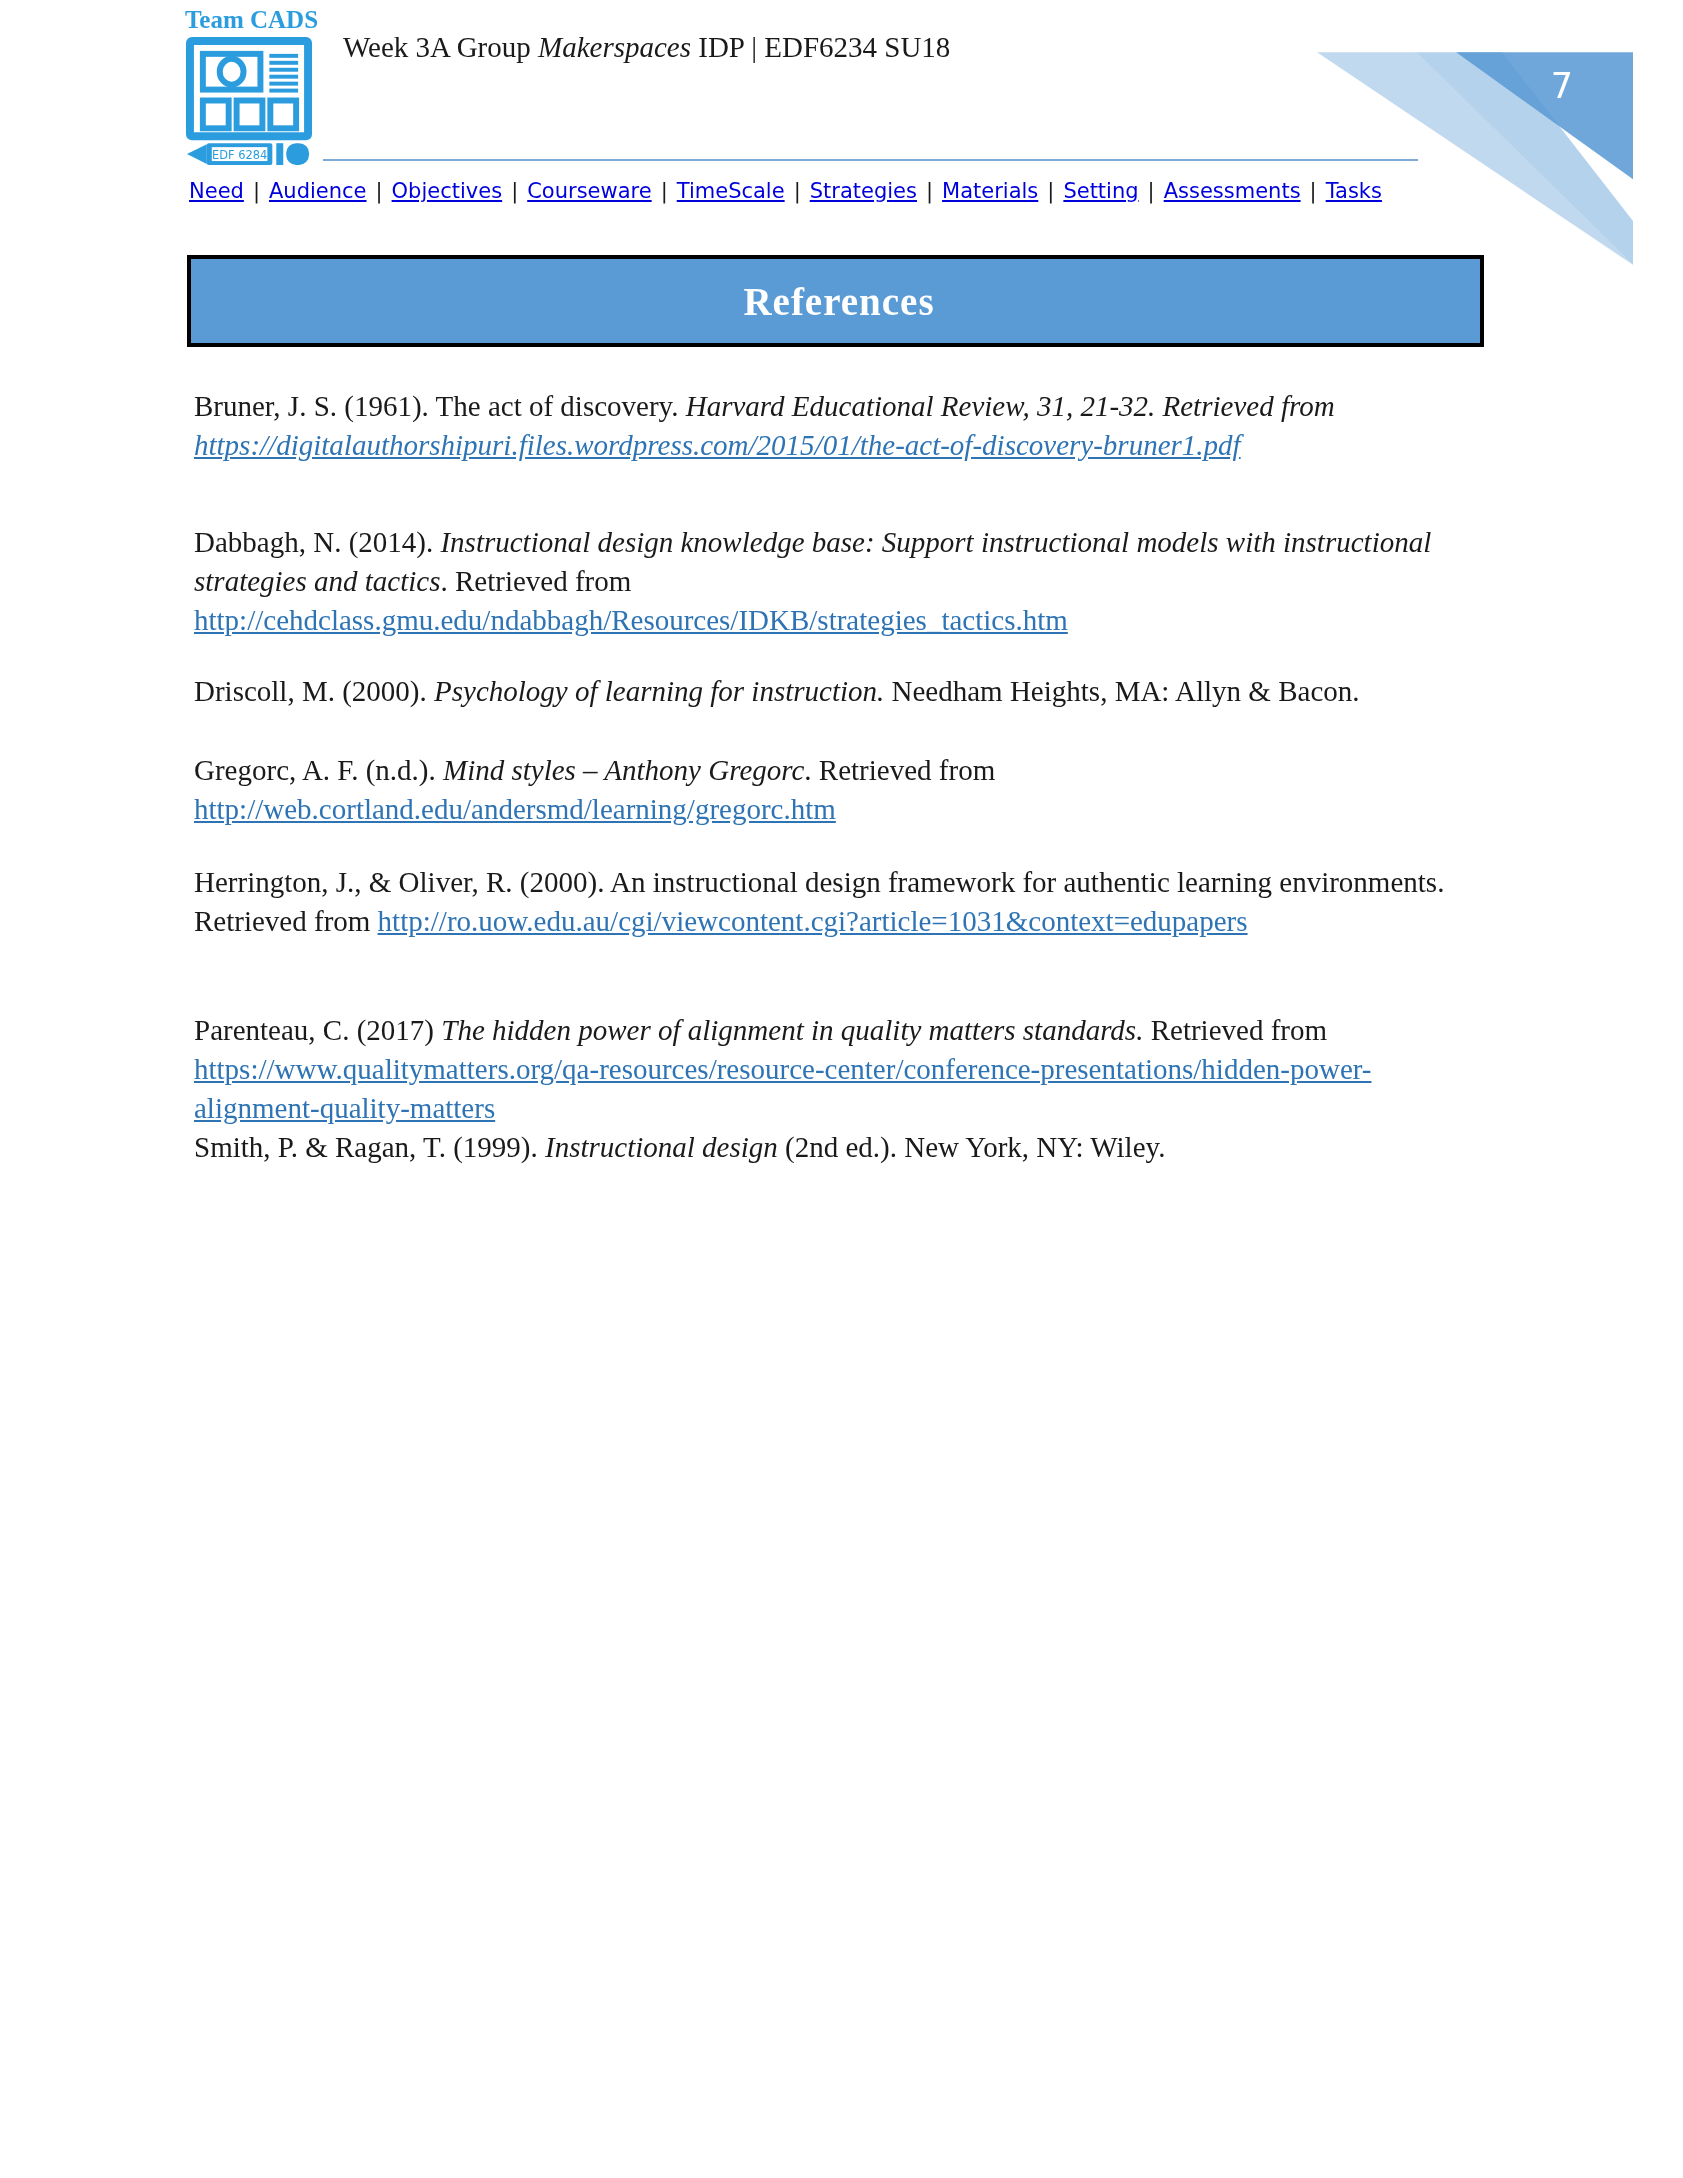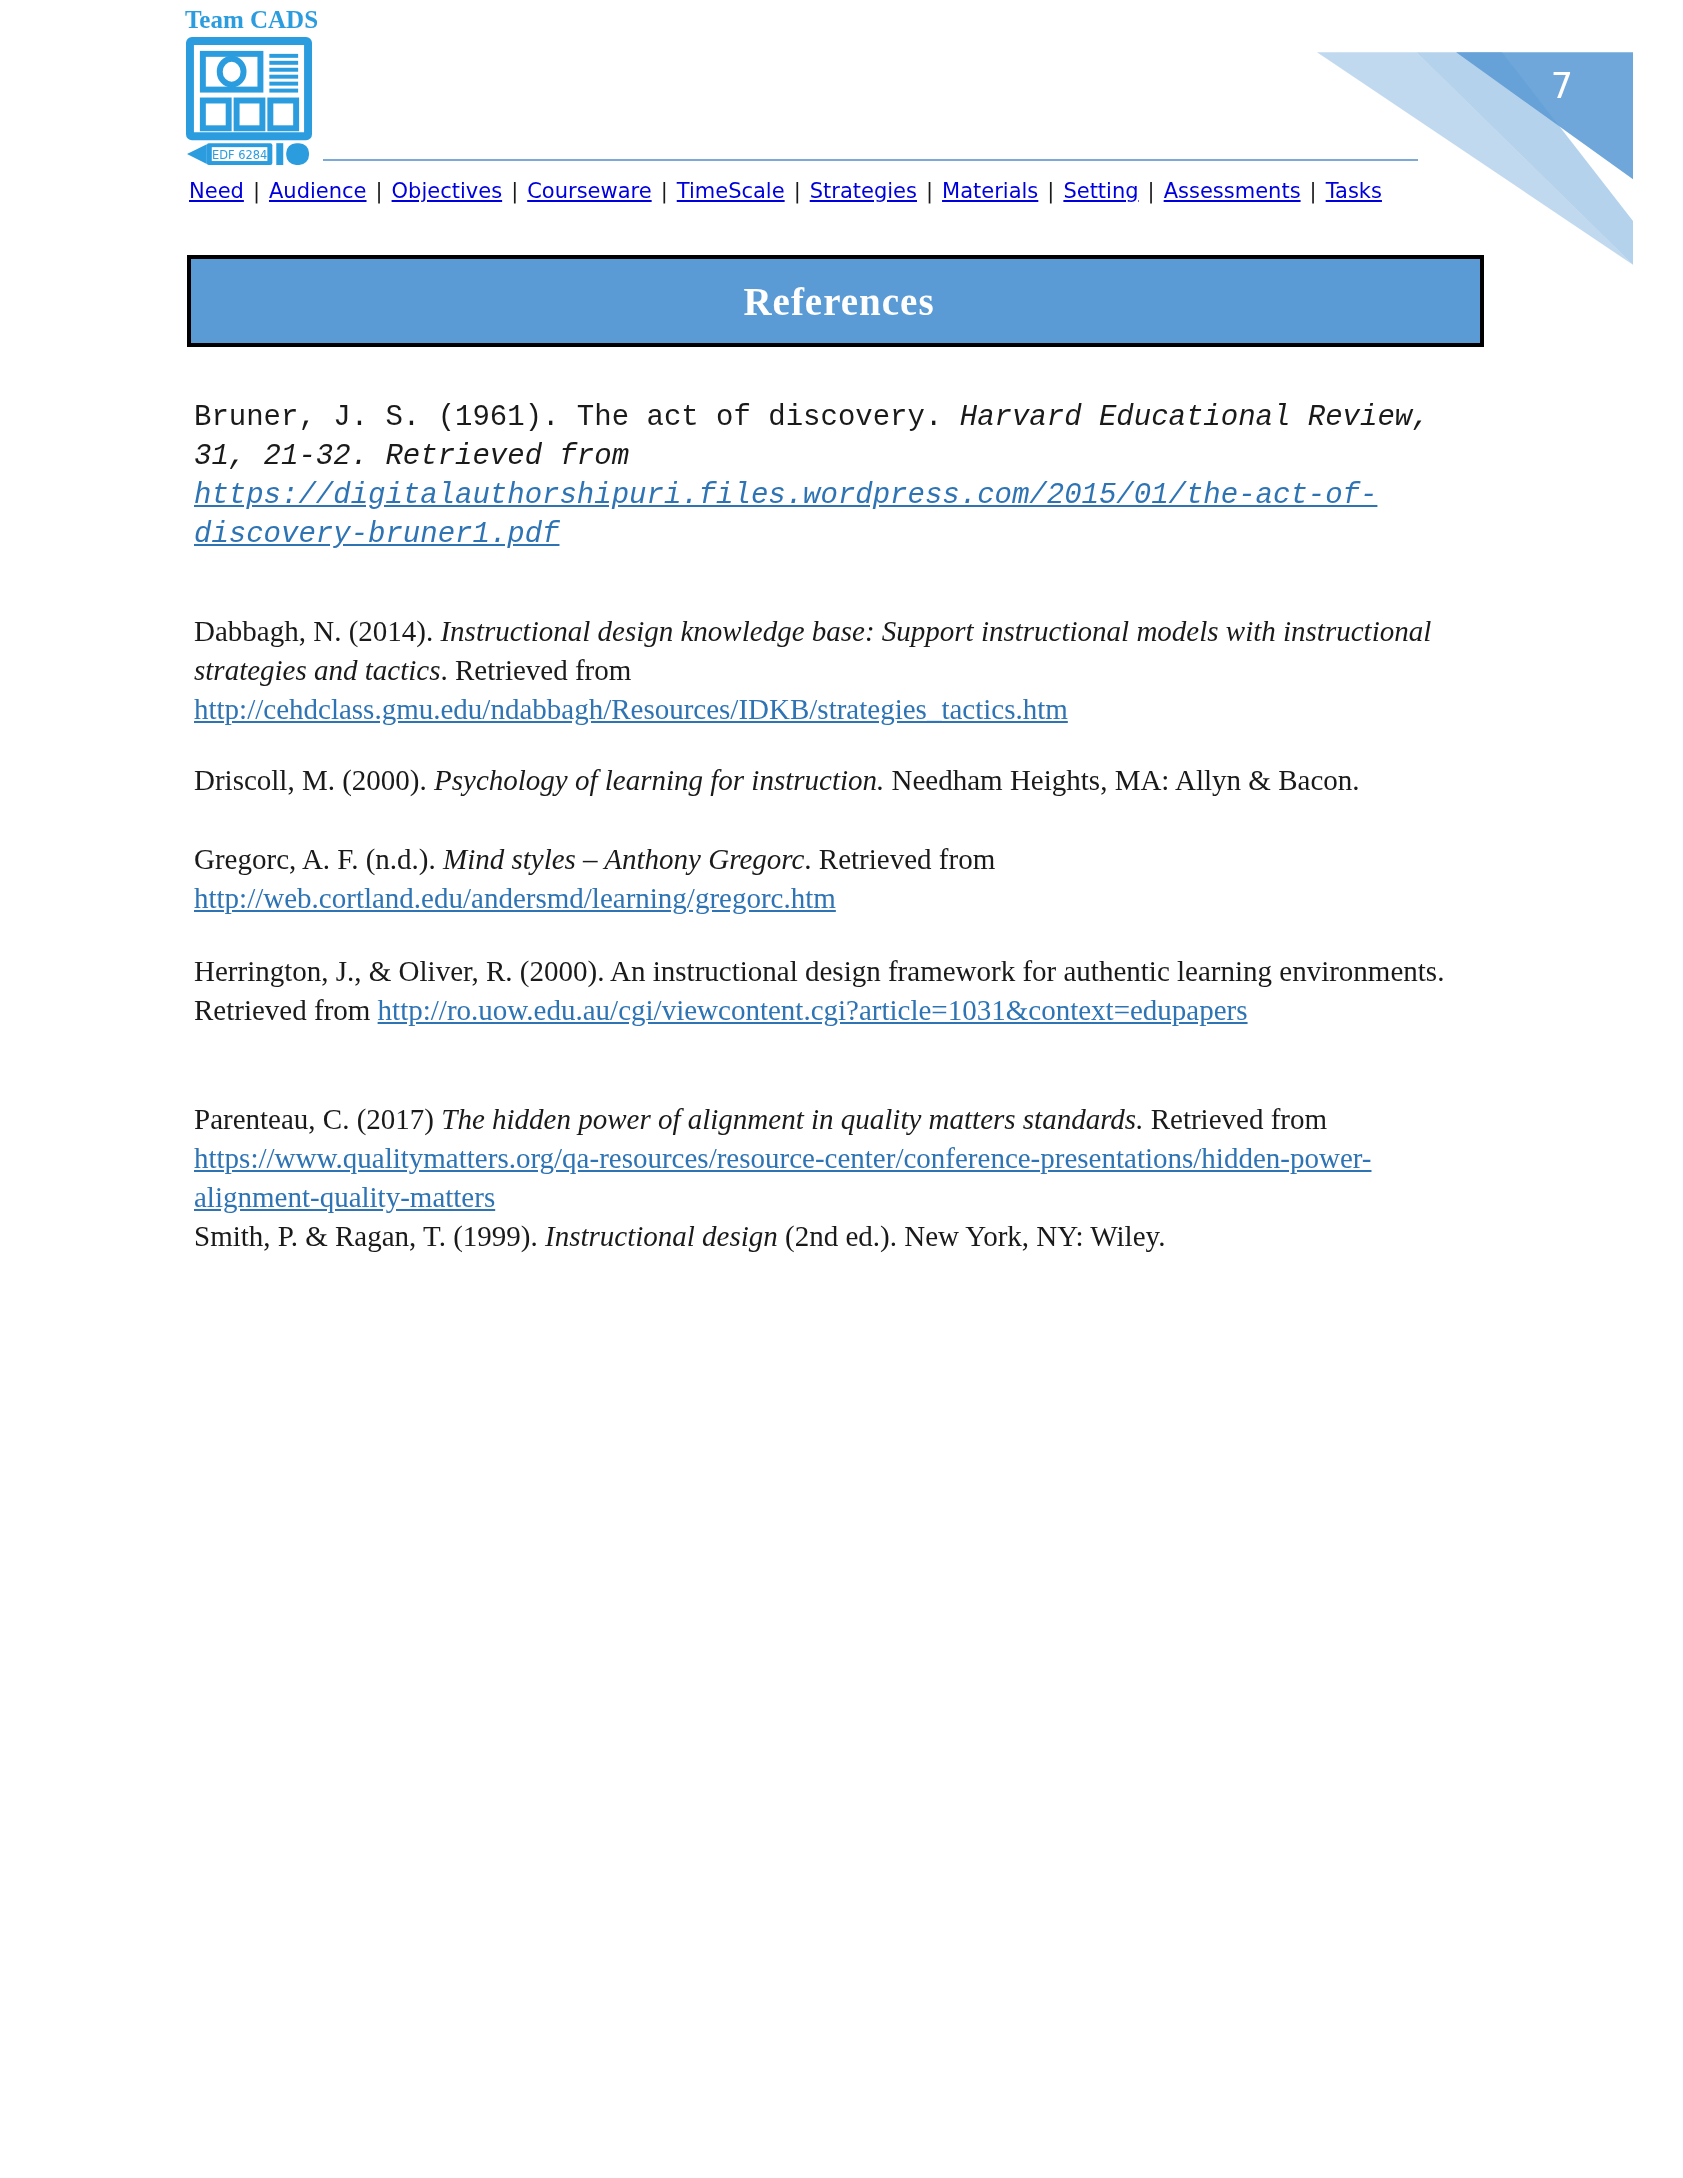--- a/index.html
+++ b/index.html
@@ -125,31 +125,32 @@
       <polygon points="2,119 22,109 22,129" fill="#2b9ddf"></polygon>
       <rect x="22" y="108" width="66" height="22" rx="2" fill="#2b9ddf"></rect>
       <rect x="27" y="112" width="56" height="14" fill="#ffffff"></rect>
       <text x="55" y="123.5" text-anchor="middle" font-family="DejaVu Sans, sans-serif" font-size="11.5" fill="#2b9ddf">EDF 6284</text>
       <rect x="92" y="108" width="7" height="22" fill="#2b9ddf"></rect>
       <rect x="102" y="108" width="23" height="22" rx="10" fill="#2b9ddf"></rect>
     </g>
   </svg>
 
   <div class="header-text">
+    <div><span>Week 3A Group </span><span class="it">Makerspaces</span><span> IDP | EDF6234 SU18</span></div>
   </div>
   <div class="header-rule"></div>
 
   <div class="nav" id="nav"><a>Need</a><span class="sep">|</span><a>Audience</a><span class="sep">|</span><a>Objectives</a><span class="sep">|</span><a>Courseware</a><span class="sep">|</span><a>TimeScale</a><span class="sep">|</span><a>Strategies</a><span class="sep">|</span><a>Materials</a><span class="sep">|</span><a>Setting</a><span class="sep">|</span><a>Assessments</a><span class="sep">|</span><a>Tasks</a></div>
 
   <div class="banner">
     <div class="banner-title">References</div>
   </div>
 
   <div class="refs" id="refs">
-      <p style="margin-top: 17px; font-family: Liberation Mono, monospace;"><span>Bruner, J. S. (1961). The act of discovery. </span><span class="it">Harvard Educational Review, 31, 21-32. Retrieved from </span><a class="it ref-link">https://digitalauthorshipuri.files.wordpress.com/2015/01/the-act-of-discovery-bruner1.pdf</a></p>
+      <p style="margin-top: 6px;"><span>Bruner, J. S. (1961). The act of discovery. </span><span class="it">Harvard Educational Review, 31, 21-32. Retrieved from </span><a class="it ref-link">https://digitalauthorshipuri.files.wordpress.com/2015/01/the-act-of-discovery-bruner1.pdf</a></p>
       <p style="margin-top: 58px;"><span>Dabbagh, N. (2014). </span><span class="it">Instructional design knowledge base: Support instructional models with instructional strategies and tactics</span><span>. Retrieved from </span><a class="ref-link">http://cehdclass.gmu.edu/ndabbagh/Resources/IDKB/strategies_tactics.htm</a></p>
       <p style="margin-top: 32px;"><span>Driscoll, M. (2000). </span><span class="it">Psychology of learning for instruction.</span><span> Needham Heights, MA: Allyn &amp; Bacon.</span></p>
       <p style="margin-top: 40px;"><span>Gregorc, A. F. (n.d.). </span><span class="it">Mind styles – Anthony Gregorc</span><span>. Retrieved from </span><a class="ref-link">http://web.cortland.edu/andersmd/learning/gregorc.htm</a></p>
       <p style="margin-top: 34px;"><span>Herrington, J., &amp; Oliver, R. (2000). An instructional design framework for authentic learning environments. Retrieved from </span><a class="ref-link">http://ro.uow.edu.au/cgi/viewcontent.cgi?article=1031&amp;context=edupapers</a></p>
       <p style="margin-top: 70px;"><span>Parenteau, C. (2017) </span><span class="it">The hidden power of alignment in quality matters standards.</span><span> Retrieved from </span><a class="ref-link">https://www.qualitymatters.org/qa-resources/resource-center/conference-presentations/hidden-power-alignment-quality-matters</a></p>
       <p style=""><span>Smith, P. &amp; Ragan, T. (1999). </span><span class="it">Instructional design</span><span> (2nd ed.). New York, NY: Wiley.</span></p>
     </div>
 
 </div>
 

